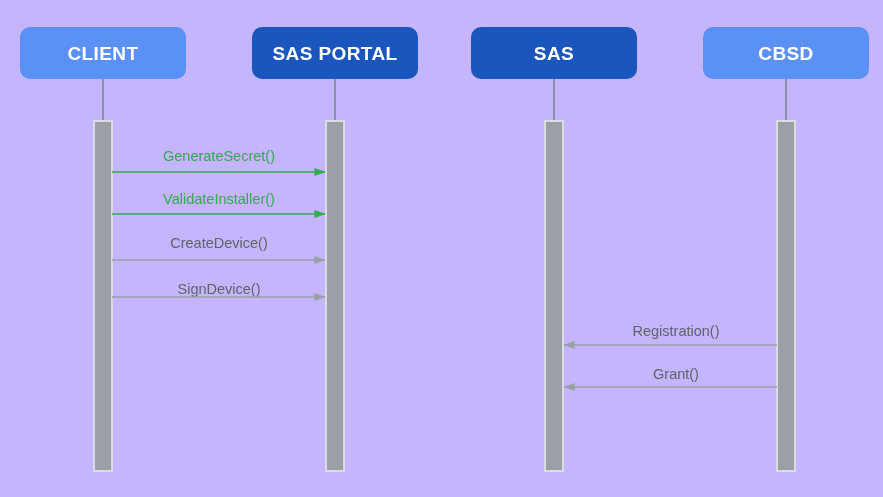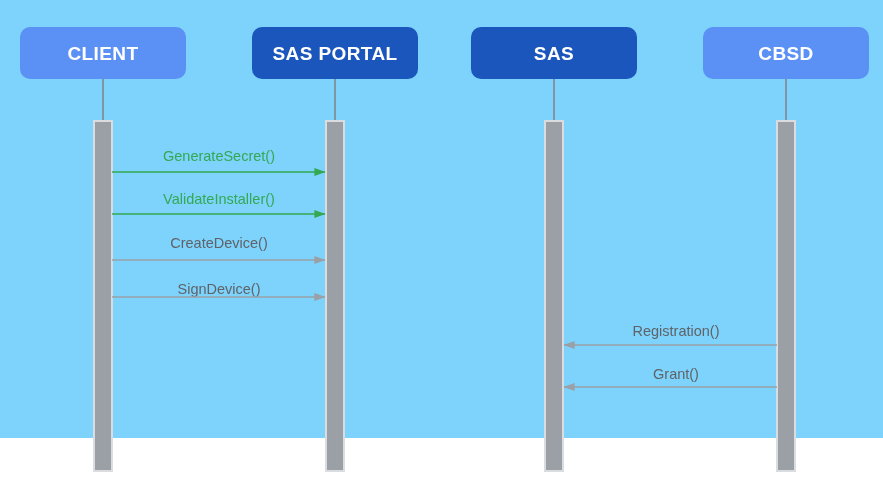--- a/index.html
+++ b/index.html
@@ -9,22 +9,22 @@
   }
   body {
     width: 883px;
     height: 497px;
     font-family: "Liberation Sans", sans-serif;
     overflow: hidden;
   }
   #diagram-root {
     position: relative;
     width: 883px;
-    height: 438px;
-    background: #7dd3fc;
+    height: 497px;
+    background: #c4b5fd;
   }
   svg.diagram-canvas {
     position: absolute;
     left: 0;
     top: 0;
     width: 883px;
     height: 497px;
     display: block;
   }
   .participant-label {

